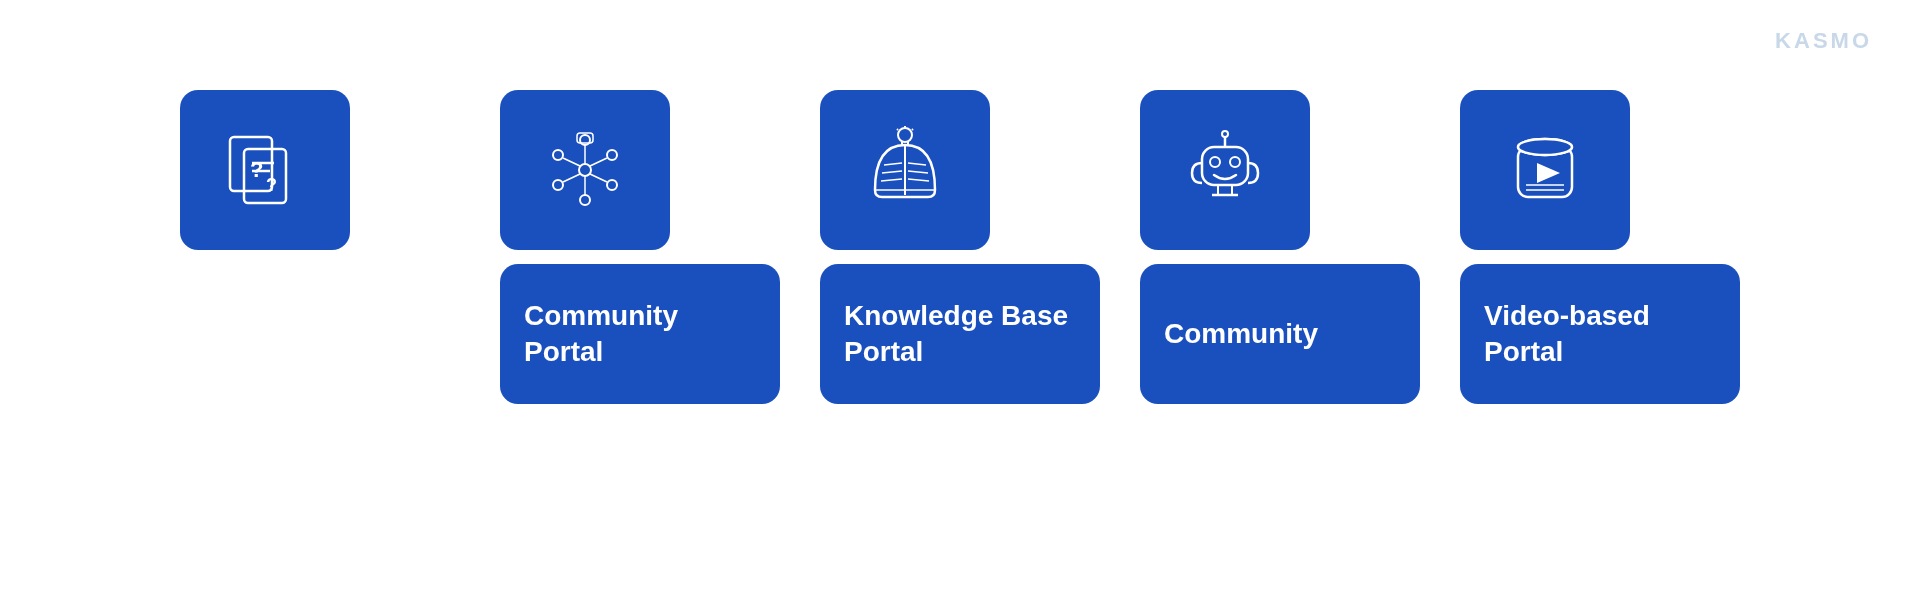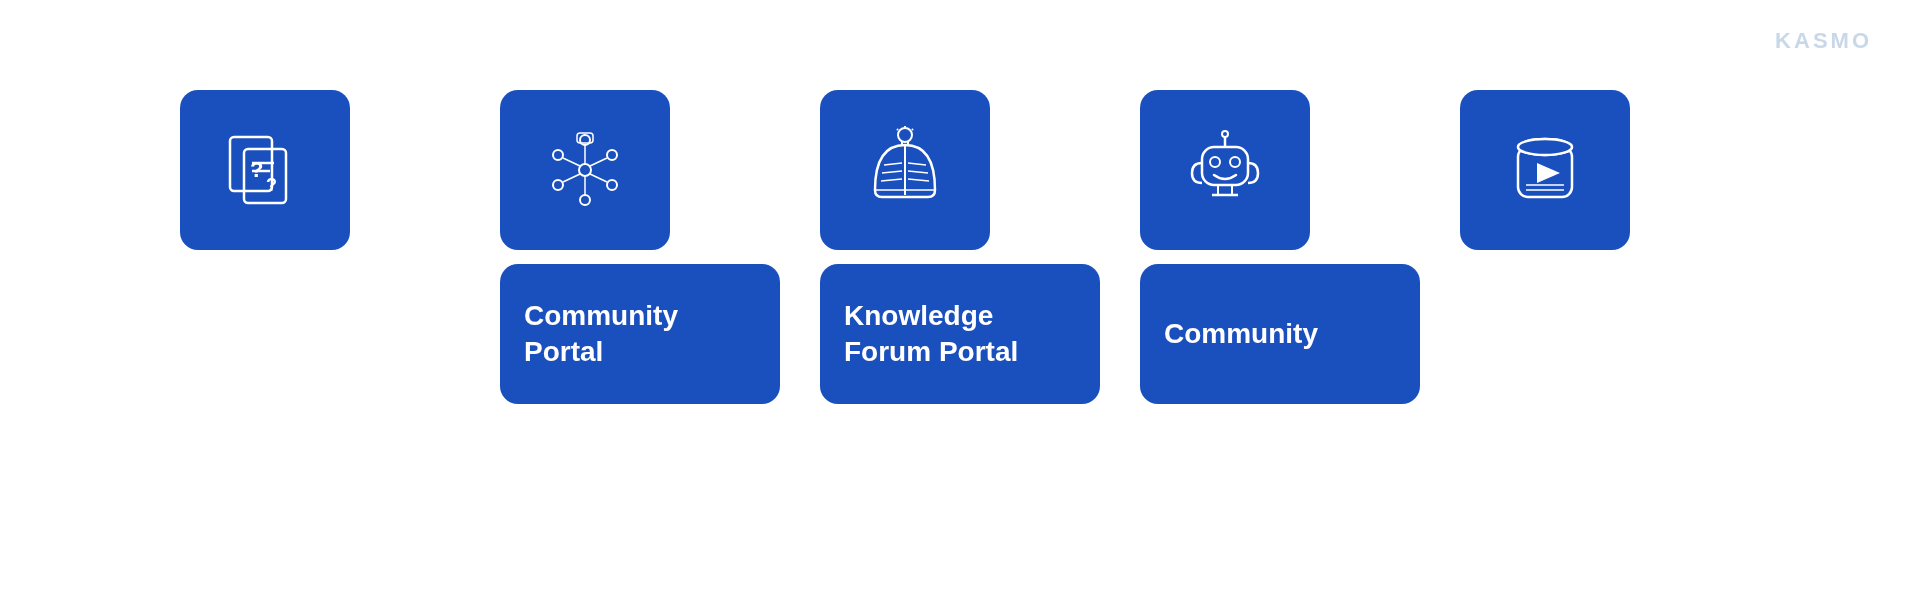--- a/index.html
+++ b/index.html
@@ -152,21 +152,21 @@
 
         <circle cx="45" cy="10" r="7" stroke="#ffffff" stroke-width="2"></circle>
         <line x1="42" y1="17" x2="42" y2="20" stroke="#ffffff" stroke-width="2"></line>
         <line x1="48" y1="17" x2="48" y2="20" stroke="#ffffff" stroke-width="2"></line>
         <line x1="45" y1="3" x2="45" y2="1" stroke="#ffffff" stroke-width="2"></line>
         <line x1="38" y1="5" x2="37" y2="4" stroke="#ffffff" stroke-width="2"></line>
         <line x1="52" y1="5" x2="53" y2="4" stroke="#ffffff" stroke-width="2"></line>
       </svg>
     </div>
     <div class="card-label-box">
-      <span class="card-label">Knowledge Forum Portal</span>
+      <span class="card-label">Knowledge Base Portal</span>
     </div>
   </div>
 
   <div class="card-item">
     <div class="card-icon-box">
       <svg viewBox="0 0 90 90" stroke="#ffffff" stroke-width="2.5" fill="none">
 
         <rect x="22" y="22" width="46" height="38" rx="12" stroke="#ffffff" stroke-width="2.5"></rect>
 
         <circle cx="35" cy="37" r="5" stroke="#ffffff" stroke-width="2"></circle>
@@ -199,15 +199,18 @@
         <ellipse cx="45" cy="22" rx="27" ry="8" stroke="#ffffff" stroke-width="2.5"></ellipse>
 
         <ellipse cx="45" cy="22" rx="27" ry="8" fill="#1a4fbe" stroke="#ffffff" stroke-width="2.5"></ellipse>
 
         <polygon points="37,38 37,58 60,48" fill="#ffffff" stroke="none"></polygon>
 
         <line x1="26" y1="65" x2="64" y2="65" stroke="#ffffff" stroke-width="1.5"></line>
         <line x1="26" y1="60" x2="64" y2="60" stroke="#ffffff" stroke-width="1.5"></line>
       </svg>
     </div>
+    <div class="card-label-box">
+      <span class="card-label">Video-based Portal</span>
+    </div>
   </div>
 
 </div>
 
 </body></html>

